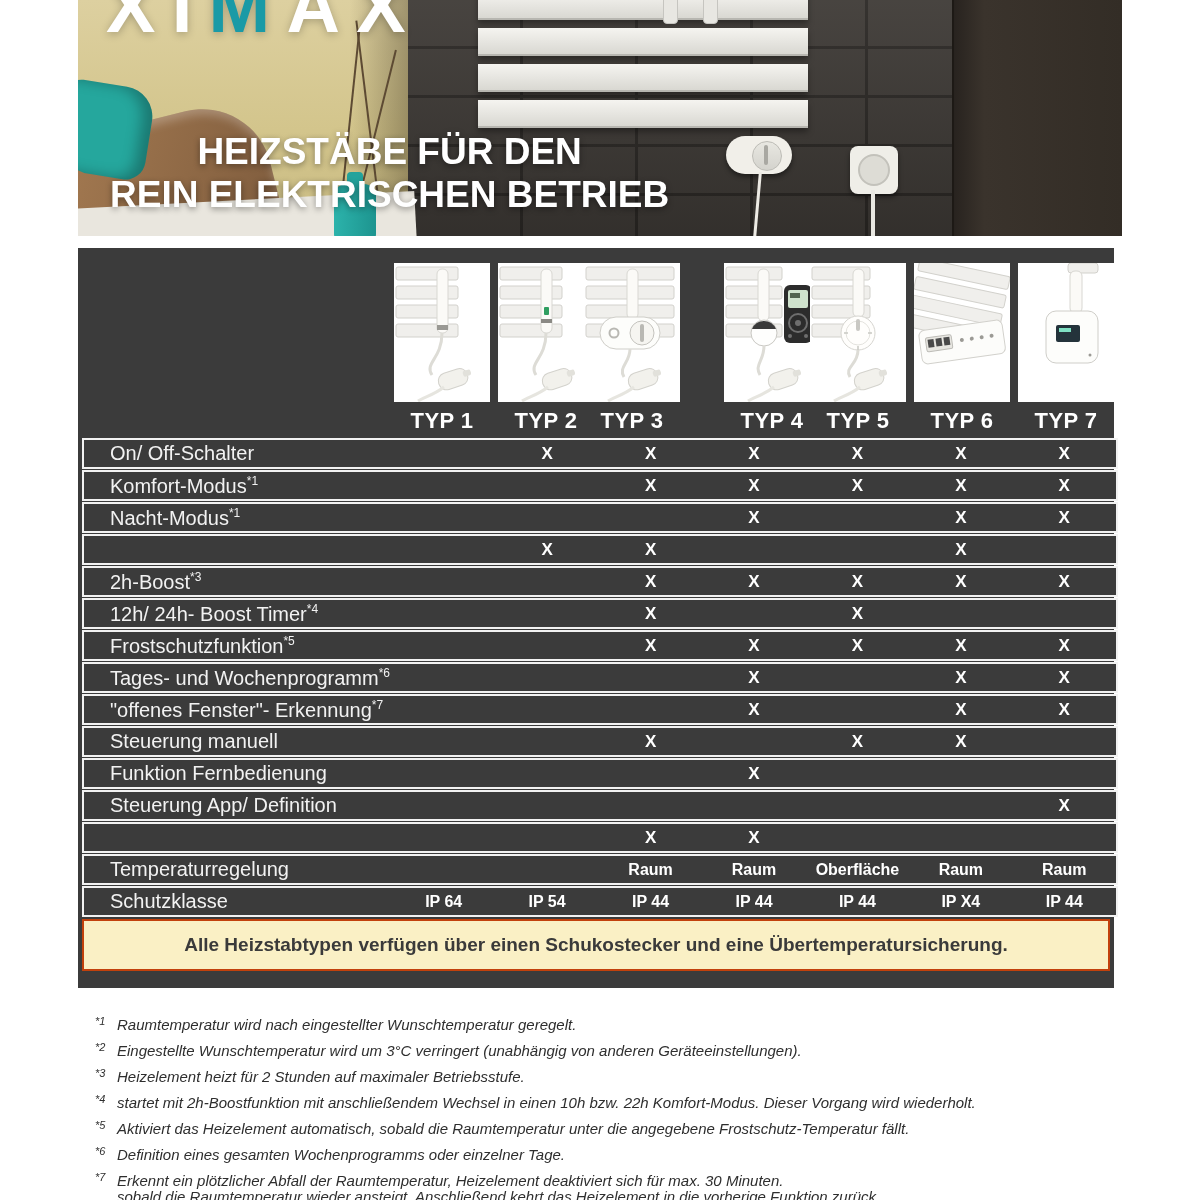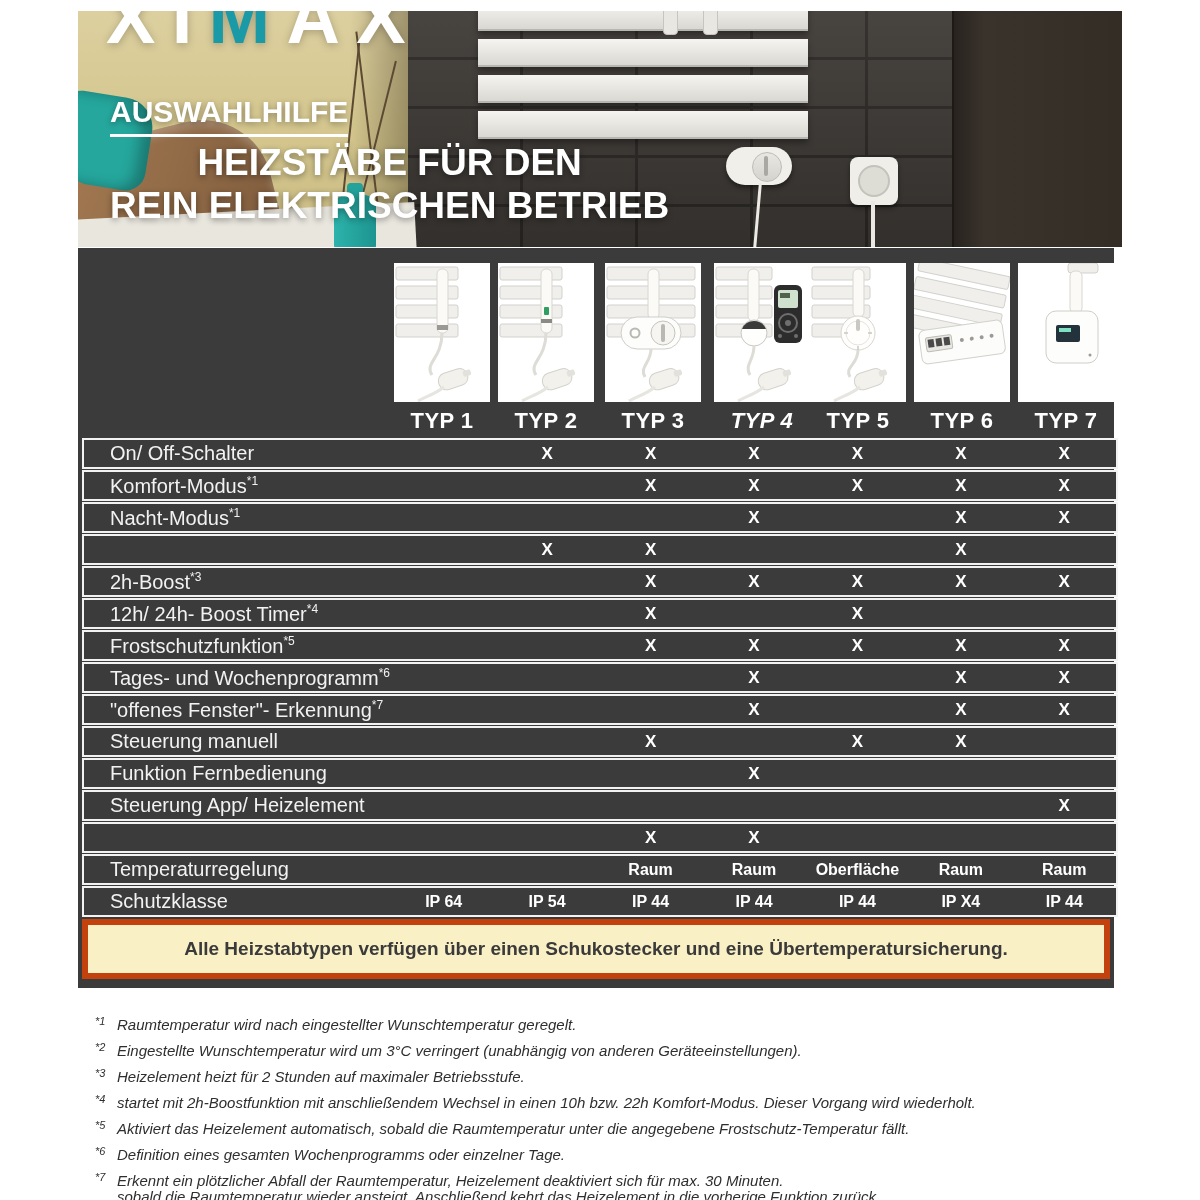--- a/index.html
+++ b/index.html
@@ -1,20 +1,20 @@
 <!DOCTYPE html>
 <html><head>
 <meta charset="utf-8">
 <style>
   html,body{margin:0;padding:0;}
   body{width:1200px;height:1200px;position:relative;overflow:hidden;background:#ffffff;
        font-family:"Liberation Sans",sans-serif;}
 
   
-  .hero{position:absolute;left:78px;top:11px;width:1044px;height:236px;overflow:hidden;background:#4c1d95;}
+  .hero{position:absolute;left:78px;top:0;width:1044px;height:236px;overflow:hidden;background:#4c1d95;}
   .hero-wall{position:absolute;left:0;top:0;width:330px;height:100%;
       background:linear-gradient(180deg,#ddd0a0 0%,#d3c58c 55%,#c9bb83 100%);}
   .hero-shade{position:absolute;left:272px;top:0;width:58px;height:100%;
       background:linear-gradient(90deg,rgba(0,0,0,0) 0%,rgba(60,50,30,.38) 100%);}
   .hero-tiles{position:absolute;left:330px;top:0;right:0;bottom:0;background-color:#3e3a36;
       background-image:
         linear-gradient(180deg,rgba(255,255,255,.05),rgba(0,0,0,.18)),
         repeating-linear-gradient(180deg,transparent 0 46px,#2b2825 46px 49px),
         repeating-linear-gradient(90deg,transparent 0 112px,#2b2825 112px 115px);}
   .hero-radiator{position:absolute;left:400px;top:-8px;width:330px;height:150px;}
@@ -59,21 +59,21 @@
   .pcell{position:absolute;top:0;width:104px;}
   .photo{margin:0 auto;width:96px;height:139px;background:#ffffff;overflow:hidden;}
   .plabel{margin-top:6px;text-align:center;color:#ffffff;font-weight:bold;font-size:22px;letter-spacing:.02em;}
   .frows{position:absolute;left:4px;top:190px;width:1036px;}
   .frow{display:grid;grid-template-columns:308px repeat(7,1fr);align-items:center;height:27px;
       border:2px solid #f2f2f2;margin-bottom:1px;background:#3b3b3b;}
   .flabel{padding-left:26px;color:#f2f2f2;font-size:20px;white-space:nowrap;overflow:visible;}
   .flabel sup{font-size:12px;}
   .fcell{text-align:center;color:#ffffff;font-weight:bold;font-size:17px;}
   .fcell.fval{font-size:16px;}
-  .note{position:absolute;left:4px;right:4px;top:671px;height:48px;background:#faf0c5;border:6px solid #c2410c;
+  .note{position:absolute;left:4px;right:4px;top:671px;height:48px;background:#faf0c5;border:2px solid #c2410c;
       display:flex;align-items:center;justify-content:center;font-weight:bold;font-size:19px;color:#3a3a3a;}
 
   
   .footnotes{position:absolute;left:95px;top:1014px;width:1030px;}
   .fnote{display:flex;margin-bottom:5px;font-style:italic;color:#2e2e2e;font-size:15px;line-height:21px;white-space:nowrap;}
   .fsup{width:22px;flex:none;font-size:11px;transform:translateY(-3px);}
   .partial{position:absolute;left:117px;top:1188px;font-style:italic;font-size:15px;color:#2e2e2e;white-space:nowrap;}
 </style>
 </head>
 <body>
@@ -97,21 +97,20 @@
     <div class="hero-cable"></div>
     <div class="hero-socket"></div>
     <div class="hero-chair"></div>
     <div class="hero-counter"></div>
     <div class="hero-towel"></div>
     <span class="branch" style="left:272px;top:30px;height:160px;transform:rotate(6deg)"></span>
     <span class="branch" style="left:288px;top:20px;height:175px;transform:rotate(-7deg)"></span>
     <span class="branch" style="left:300px;top:48px;height:140px;transform:rotate(14deg)"></span>
     <div class="hero-vase"></div>
     <div class="logo"><span>XI</span><span class="m">M</span><span>AX</span></div>
-    <div class="eyebrow">AUSWAHLHILFE</div>
     <div class="hero-title">
       <div>HEIZSTÄBE FÜR DEN</div>
       <div>REIN ELEKTRISCHEN BETRIEB</div>
     </div>
   </header>
 
   <section class="board">
     <div class="products" id="products">
         <div class="pcell" style="left: 0px;">
           <div class="photo"><svg width="96" height="139" viewBox="0 0 96 139" xmlns="http://www.w3.org/2000/svg">
@@ -141,41 +140,41 @@
               <rect x="46" y="44" width="5" height="8" rx="1" fill="#2f9e60"></rect>
               <path d="M48 70 C48 96 30 100 38 112" fill="none" stroke="#dddcd6" stroke-width="3"></path>
               <g transform="rotate(-18 58 116)">
                 <rect x="44" y="108" width="30" height="17" rx="8" fill="#f2f1ec" stroke="#d3d2cc"></rect>
                 <rect x="70" y="112" width="8" height="6" rx="2" fill="#e2e1db"></rect>
               </g>
               <path d="M50 124 C40 132 30 134 24 138" fill="none" stroke="#e6e5df" stroke-width="3"></path>
             </svg></div>
           <div class="plabel">TYP 2</div>
         </div>
-        <div class="pcell" style="left: 211px;">
+        <div class="pcell" style="left: 190px;">
           <div class="photo"><svg width="96" height="139" viewBox="0 0 96 139" xmlns="http://www.w3.org/2000/svg">
               <rect x="2" y="4" width="88" height="13" rx="2" fill="#f0efec" stroke="#d2d1cc"></rect>
               <rect x="2" y="23" width="88" height="13" rx="2" fill="#f0efec" stroke="#d2d1cc"></rect>
               <rect x="2" y="42" width="88" height="13" rx="2" fill="#f0efec" stroke="#d2d1cc"></rect>
               <rect x="2" y="61" width="88" height="13" rx="2" fill="#f0efec" stroke="#d2d1cc"></rect>
               <rect x="43" y="6" width="11" height="50" rx="5" fill="#fbfaf7" stroke="#d8d7d2"></rect>
               <rect x="16" y="54" width="60" height="32" rx="16" fill="#fdfdfb" stroke="#cfcec9"></rect>
               <circle cx="58" cy="70" r="12" fill="#f6f5f1" stroke="#c4c3be"></circle>
               <rect x="56" y="61" width="4" height="18" rx="2" fill="#b9b8b3"></rect>
               <circle cx="30" cy="70" r="4.5" fill="none" stroke="#b9b8b3" stroke-width="2"></circle>
               <path d="M46 86 C46 100 34 104 40 114" fill="none" stroke="#dddcd6" stroke-width="3"></path>
               <g transform="rotate(-18 58 116)">
                 <rect x="44" y="108" width="30" height="17" rx="8" fill="#f2f1ec" stroke="#d3d2cc"></rect>
                 <rect x="70" y="112" width="8" height="6" rx="2" fill="#e2e1db"></rect>
               </g>
               <path d="M50 124 C40 132 30 134 24 138" fill="none" stroke="#e6e5df" stroke-width="3"></path>
             </svg></div>
           <div class="plabel">TYP 3</div>
         </div>
-        <div class="pcell" style="left: 320px; font-style: italic;">
+        <div class="pcell" style="left: 330px;">
           <div class="photo"><svg width="96" height="139" viewBox="0 0 96 139" xmlns="http://www.w3.org/2000/svg">
               <rect x="2" y="4" width="56" height="13" rx="2" fill="#f0efec" stroke="#d2d1cc"></rect>
               <rect x="2" y="23" width="56" height="13" rx="2" fill="#f0efec" stroke="#d2d1cc"></rect>
               <rect x="2" y="42" width="56" height="13" rx="2" fill="#f0efec" stroke="#d2d1cc"></rect>
               <rect x="2" y="61" width="56" height="13" rx="2" fill="#f0efec" stroke="#d2d1cc"></rect>
               <rect x="34" y="6" width="11" height="52" rx="5" fill="#fbfaf7" stroke="#d8d7d2"></rect>
               <circle cx="40" cy="70" r="13" fill="#fefefd" stroke="#c9c8c3"></circle>
               <path d="M28 66 A13 13 0 0 1 52 66" fill="#3a3a3a"></path>
               <rect x="60" y="22" width="28" height="58" rx="6" fill="#2c2c2c"></rect>
               <rect x="64" y="27" width="20" height="18" rx="2" fill="#cfe2cd"></rect>
@@ -355,21 +354,21 @@
           <span class="flabel">Funktion Fernbedienung</span>
           <span class="fcell"></span>
           <span class="fcell"></span>
           <span class="fcell"></span>
           <span class="fcell">X</span>
           <span class="fcell"></span>
           <span class="fcell"></span>
           <span class="fcell"></span>
         </div>
         <div class="frow">
-          <span class="flabel">Steuerung App/ Heizelement</span>
+          <span class="flabel">Steuerung App/ Definition</span>
           <span class="fcell"></span>
           <span class="fcell"></span>
           <span class="fcell"></span>
           <span class="fcell"></span>
           <span class="fcell"></span>
           <span class="fcell"></span>
           <span class="fcell">X</span>
         </div>
         <div class="frow">
           <span class="fcell"></span>

